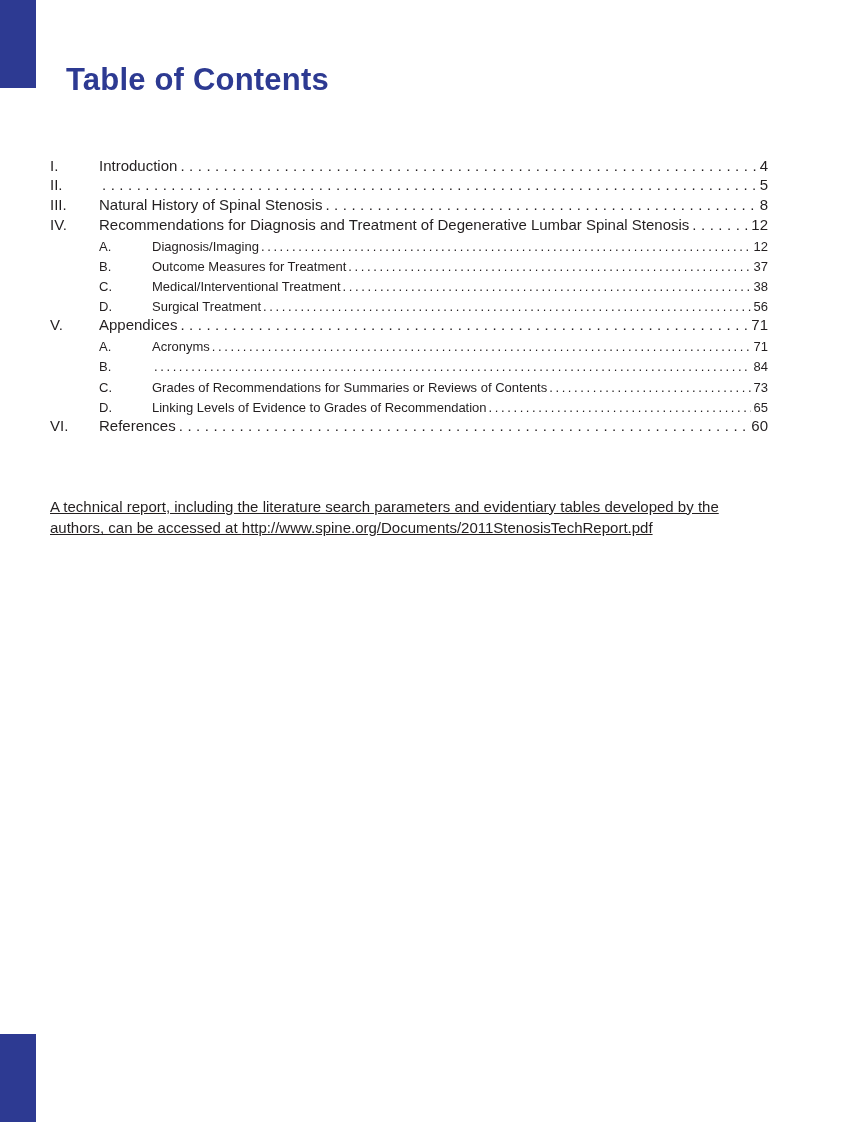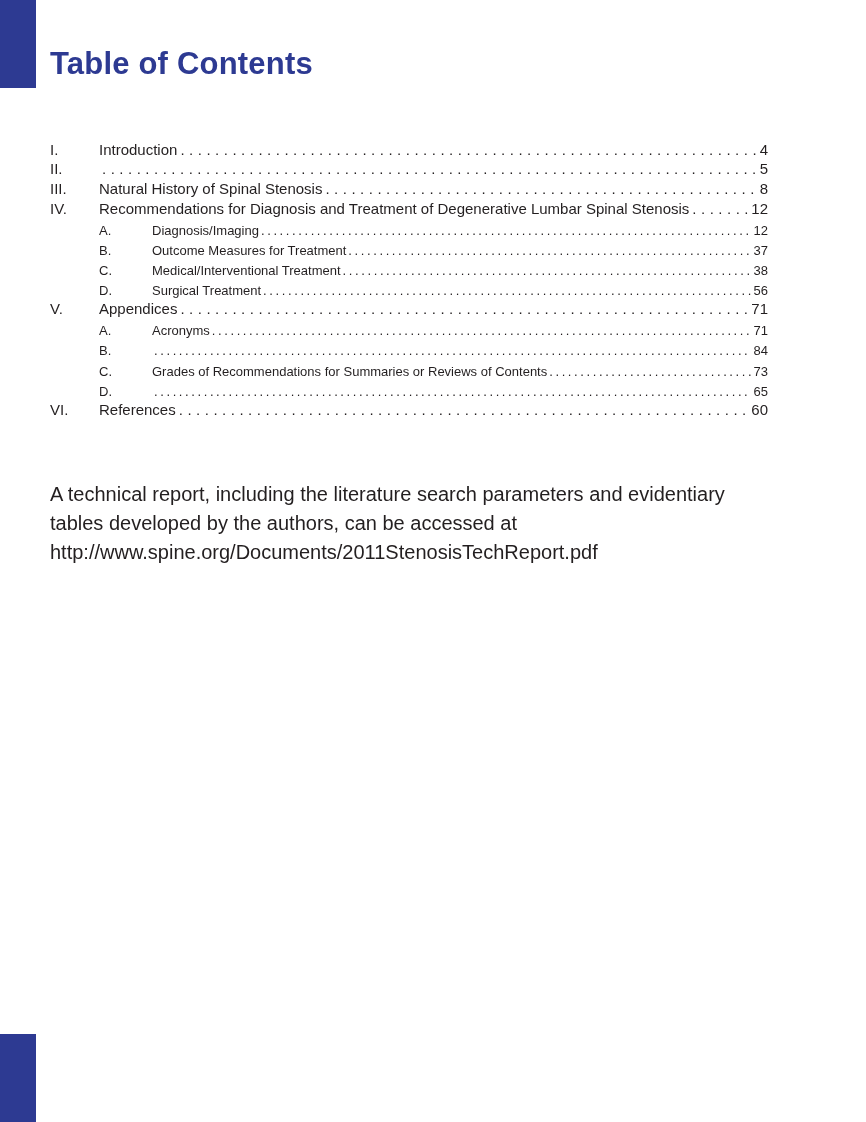--- a/index.html
+++ b/index.html
@@ -27,21 +27,21 @@
   .edge-bar.bottom { bottom: 0; }
 
   .content {
     position: absolute;
     left: 50px;
     top: 46px;
     width: 718px;
   }
 
   h1.page-title {
-    margin: 0;
+    margin: 16px;
     font-size: 31px;
     line-height: 1.15;
     font-weight: 700;
     color: #2d3a92;
     letter-spacing: 0.2px;
   }
 
   .toc {
     margin-top: 58px;
   }
@@ -84,23 +84,24 @@
     letter-spacing: 2.6px;
     padding-left: 2px;
   }
   .pagenum {
     white-space: nowrap;
     padding-left: 3px;
   }
 
   .footer-note {
     margin: 60px 0 0 0;
-    font-size: 20px;
+    font-size: 15px;
     line-height: 1.45;
     max-width: 712px;
+    text-decoration: underline;
   }
   .footer-note .url { color: #231f20; text-decoration: none; }
 </style>
 </head>
 <body>
 
 <div class="sheet">
   <div class="edge-bar top"></div>
   <div class="edge-bar bottom"></div>
 
@@ -186,20 +187,21 @@
 
       <div class="row sub">
         <span class="letter">C.</span>
         <span class="label">Grades of Recommendations for Summaries or Reviews of Contents</span>
         <span class="leader"></span>
         <span class="pagenum">73</span>
       </div>
 
       <div class="row sub">
         <span class="letter">D.</span>
+        <span class="label">Linking Levels of Evidence to Grades of Recommendation</span>
         <span class="leader"></span>
         <span class="pagenum">65</span>
       </div>
 
       <div class="row main">
         <span class="num">VI.</span>
         <span class="label">References</span>
         <span class="leader"></span>
         <span class="pagenum">60</span>
       </div>

